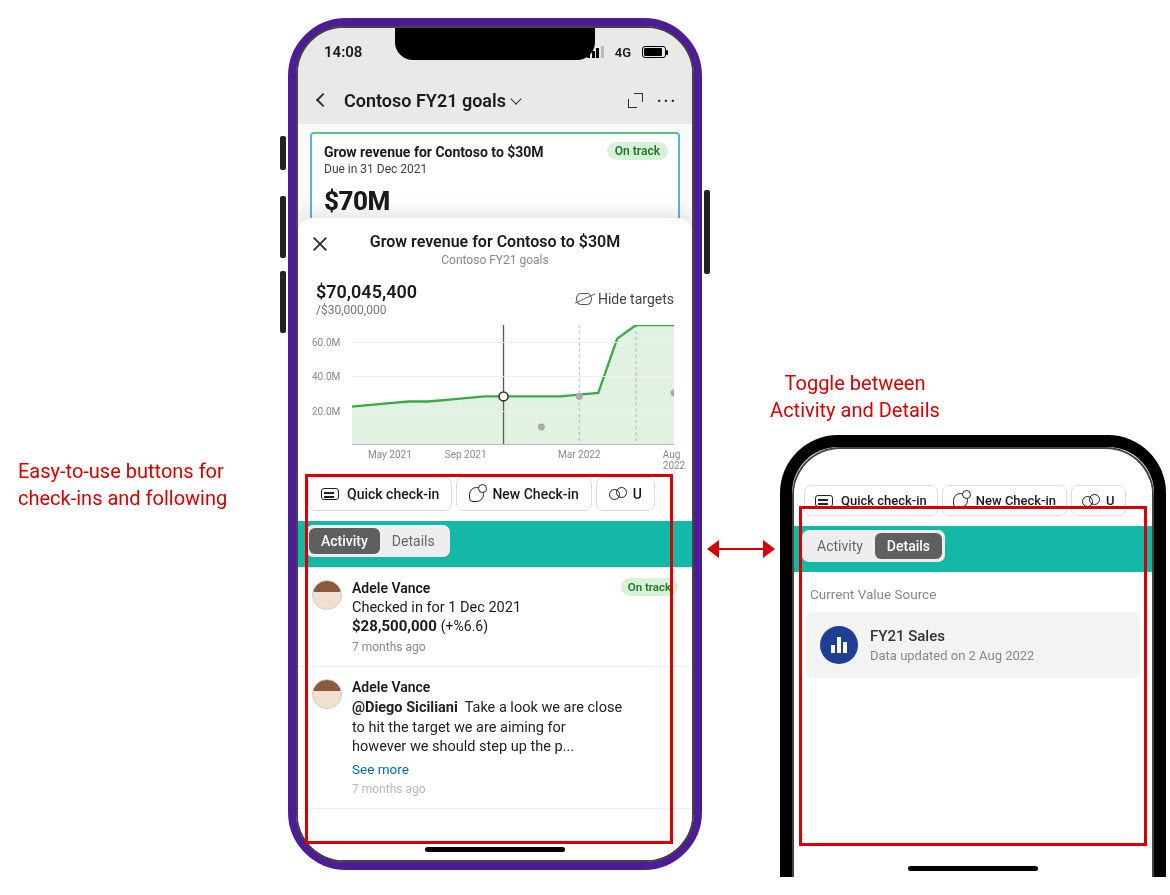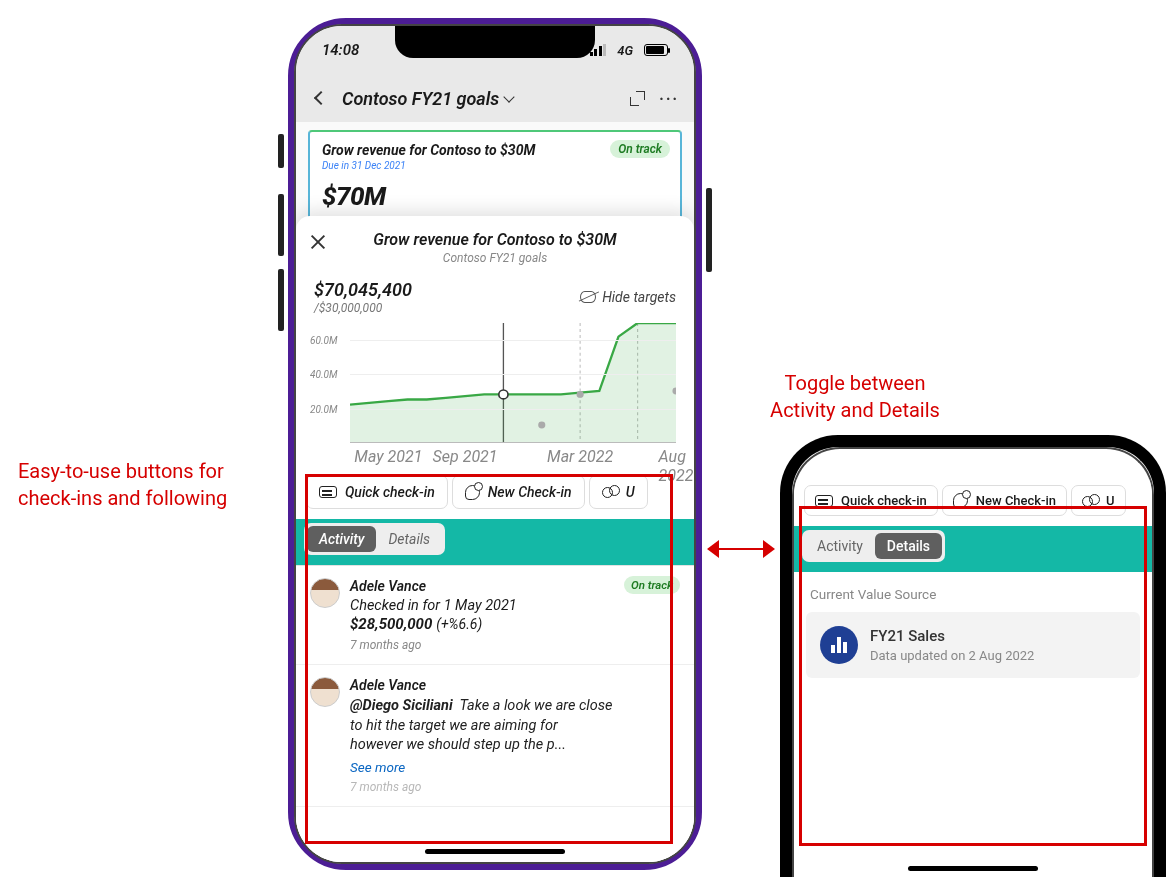--- a/index.html
+++ b/index.html
@@ -20,24 +20,23 @@
     font-weight: 400;
     line-height: 1.35;
   }
   #anno-left { left: 18px; top: 458px; width: 260px; }
   #anno-right { left: 725px; top: 370px; text-align: center; width: 260px; }
 
   
   .phone1 {
     position: absolute; left: 288px; top: 18px;
     width: 414px; height: 852px;
-    border: 6px solid #4c1d95;
+    border: 8px solid #4c1d95;
     border-radius: 58px;
     background: #e9e9e9;
-    font-style: italic;
   }
   .phone1-inner {
     position: absolute; inset: 0;
     border-radius: 48px;
     border: 2px solid #444;
     overflow: hidden;
     background: #fafafa;
   }
   .side-btn { position:absolute; background:#222; border-radius:2px;}
   .sb1 { right:-16px; top:164px; width:6px; height:84px;}
@@ -78,21 +77,21 @@
   .expand-ico::before{top:0;right:0;border-top:1.8px solid #333;border-right:1.8px solid #333;}
   .expand-ico::after{bottom:0;left:0;border-bottom:1.8px solid #333;border-left:1.8px solid #333;}
   .more-ico { letter-spacing:2px; font-weight:bold; color:#333;}
 
   .goal-card {
     margin:8px 12px 0; background:#fff; border:2px solid #58b5d8;
     border-top:2px solid #4fc879; border-radius:4px; padding:10px 12px;
     position:relative;
   }
   .goal-title{font-weight:700; font-size:14px;}
-  .goal-due{font-size:10px; color:#3b82f6; margin-top:2px;}
+  .goal-due{font-size:12px; color:#404040; margin-top:2px;}
   .status-pill{
     position:absolute; right:10px; top:8px;
     background:#D7F2D9; color:#1e7b22; font-size:12px; font-weight:600;
     padding:2px 8px; border-radius:10px;
   }
   .goal-big{font-size:26px; font-weight:800; letter-spacing:-0.5px; margin-top:10px;}
 
   
   .sheet {
     position:absolute; left:0; right:0; top:190px; bottom:0;
@@ -111,21 +110,21 @@
   .valblock .v2{font-size:12px; color:#777; margin-top:1px;}
   .hide-tgt{display:flex; align-items:center; gap:6px; font-size:14px; color:#444;}
   .eye-off{width:16px;height:12px;border:1.4px solid #555;border-radius:60%/100%; position:relative;}
   .eye-off::after{content:""; position:absolute; left:-3px; top:4px; width:22px; height:1.4px; background:#555; transform:rotate(-25deg);}
 
   
   .chart-wrap{ padding:8px 18px 4px; }
   .chart{ position:relative; height:120px; border-bottom:1px solid #bbb; margin-left:36px; }
   .ylab{ position:absolute; left:-40px; font-size:10px; color:#888; transform:translateY(-50%);}
   .grid{ position:absolute; left:0; right:0; height:1px; background:#eee;}
-  .xlabs{ display:flex; margin-left:36px; font-size:16px; color:#888; margin-top:4px; position:relative; height:14px;}
+  .xlabs{ display:flex; margin-left:36px; font-size:10px; color:#888; margin-top:4px; position:relative; height:14px;}
   .xlabs span{position:absolute; transform:translateX(-50%);}
 
   .scrim{
     position:absolute; bottom:190px; left:0; right:0; height:28px;
     background:rgba(150,150,150,.35); pointer-events:none;
   }
 
   .home-ind{position:absolute; bottom:8px; left:50%; transform:translateX(-50%); width:140px; height:5px; background:#000; border-radius:3px;}
 
   
@@ -330,21 +329,21 @@
           <div class="tab active">Activity</div>
           <div class="tab">Details</div>
         </div>
       </div>
 
       <div class="activity-list">
         <div class="act-item">
           <div class="avatar"></div>
           <div class="act-body">
             <div class="act-name">Adele Vance</div>
-            <div class="act-line">Checked in for 1 May 2021</div>
+            <div class="act-line">Checked in for 1 Dec 2021</div>
             <div>
               <span class="act-val">$28,500,000</span>
               <span class="act-pct">(+%6.6)</span>
             </div>
             <div class="act-time">7 months ago</div>
           </div>
           <div class="act-status">On track</div>
         </div>
 
         <div class="act-item">

